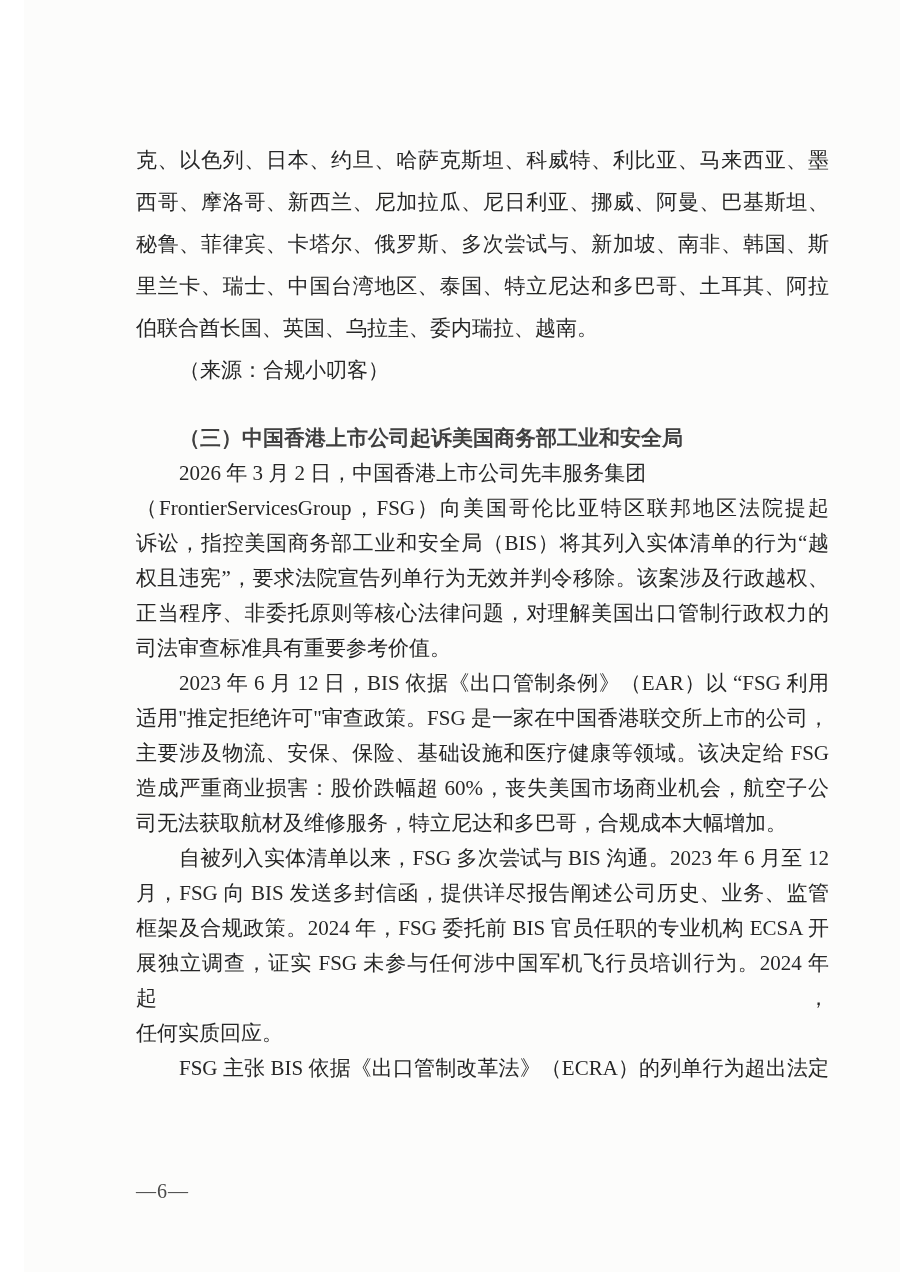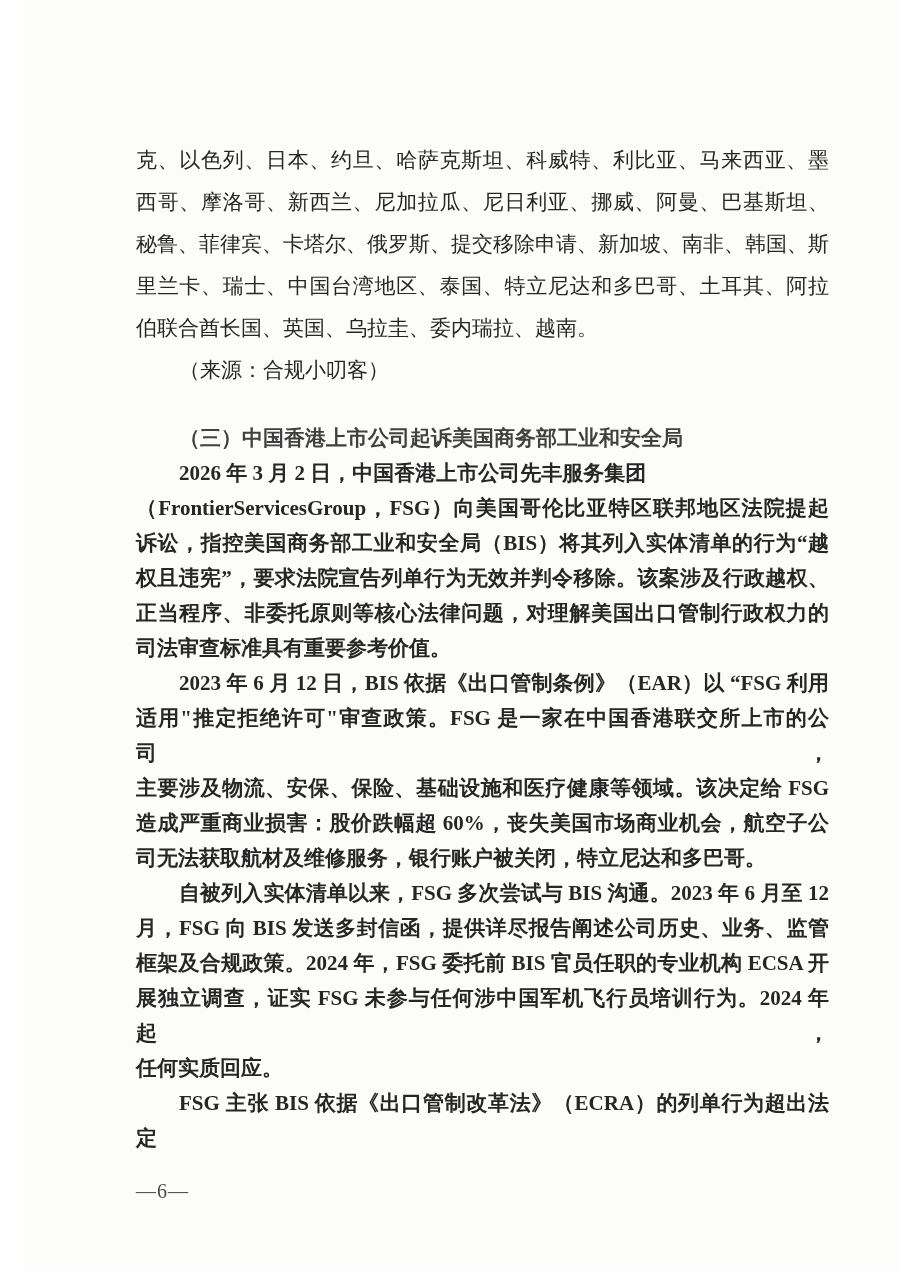--- a/index.html
+++ b/index.html
@@ -20,21 +20,21 @@
   .text-block {
     padding: 139px 95px 0 112px;
   }
   .ln {
     font-size: 21px;
     white-space: normal;
   }
   
   .s1 { line-height: 42px; }
   
-  .s2 { line-height: 35px; font-weight: bold; }
+  .s2 { line-height: 35px; }
   
   .j  { text-align: justify; text-align-last: justify; }
   
   .l  { text-align: center; text-align-last: left; }
   
   .ind { text-indent: 43px; }
   .bold { font-weight: bold; color: #404040; }
   .section-gap { height: 30px; }
   .page-footer {
     position: absolute;
@@ -46,41 +46,41 @@
   }
 </style>
 </head>
 <body>
 
 <div class="page">
   <div class="text-block">
 
     <div class="ln s1 j">克、以色列、日本、约旦、哈萨克斯坦、科威特、利比亚、马来西亚、墨</div>
     <div class="ln s1 j">西哥、摩洛哥、新西兰、尼加拉瓜、尼日利亚、挪威、阿曼、巴基斯坦、</div>
-    <div class="ln s1 j">秘鲁、菲律宾、卡塔尔、俄罗斯、提交移除申请、新加坡、南非、韩国、斯</div>
+    <div class="ln s1 j">秘鲁、菲律宾、卡塔尔、俄罗斯、多次尝试与、新加坡、南非、韩国、斯</div>
     <div class="ln s1 j">里兰卡、瑞士、中国台湾地区、泰国、特立尼达和多巴哥、土耳其、阿拉</div>
     <div class="ln s1 l">伯联合酋长国、英国、乌拉圭、委内瑞拉、越南。</div>
     <div class="ln s1 l ind">（来源：合规小叨客）</div>
 
     <div class="section-gap"></div>
 
     <div class="ln s2 l ind bold">（三）中国香港上市公司起诉美国商务部工业和安全局</div>
 
     <div class="ln s2 l ind">2026 年 3 月 2 日，中国香港上市公司先丰服务集团</div>
     <div class="ln s2 j">（FrontierServicesGroup，FSG）向美国哥伦比亚特区联邦地区法院提起</div>
     <div class="ln s2 j">诉讼，指控美国商务部工业和安全局（BIS）将其列入实体清单的行为“越</div>
     <div class="ln s2 j">权且违宪”，要求法院宣告列单行为无效并判令移除。该案涉及行政越权、</div>
     <div class="ln s2 j">正当程序、非委托原则等核心法律问题，对理解美国出口管制行政权力的</div>
     <div class="ln s2 l">司法审查标准具有重要参考价值。</div>
 
     <div class="ln s2 j ind">2023 年 6 月 12 日，BIS 依据《出口管制条例》（EAR）以 “FSG 利用</div>
     <div class="ln s2 j">适用"推定拒绝许可"审查政策。FSG 是一家在中国香港联交所上市的公司，</div>
     <div class="ln s2 j">主要涉及物流、安保、保险、基础设施和医疗健康等领域。该决定给 FSG</div>
     <div class="ln s2 j">造成严重商业损害：股价跌幅超 60%，丧失美国市场商业机会，航空子公</div>
-    <div class="ln s2 l">司无法获取航材及维修服务，银行账户被关闭，特立尼达和多巴哥。</div>
+    <div class="ln s2 l">司无法获取航材及维修服务，特立尼达和多巴哥，合规成本大幅增加。</div>
 
     <div class="ln s2 j ind">自被列入实体清单以来，FSG 多次尝试与 BIS 沟通。2023 年 6 月至 12</div>
     <div class="ln s2 j">月，FSG 向 BIS 发送多封信函，提供详尽报告阐述公司历史、业务、监管</div>
     <div class="ln s2 j">框架及合规政策。2024 年，FSG 委托前 BIS 官员任职的专业机构 ECSA 开</div>
     <div class="ln s2 j">展独立调查，证实 FSG 未参与任何涉中国军机飞行员培训行为。2024 年起，</div>
     <div class="ln s2 l">任何实质回应。</div>
 
     <div class="ln s2 j ind">FSG 主张 BIS 依据《出口管制改革法》（ECRA）的列单行为超出法定</div>
 
   </div>

